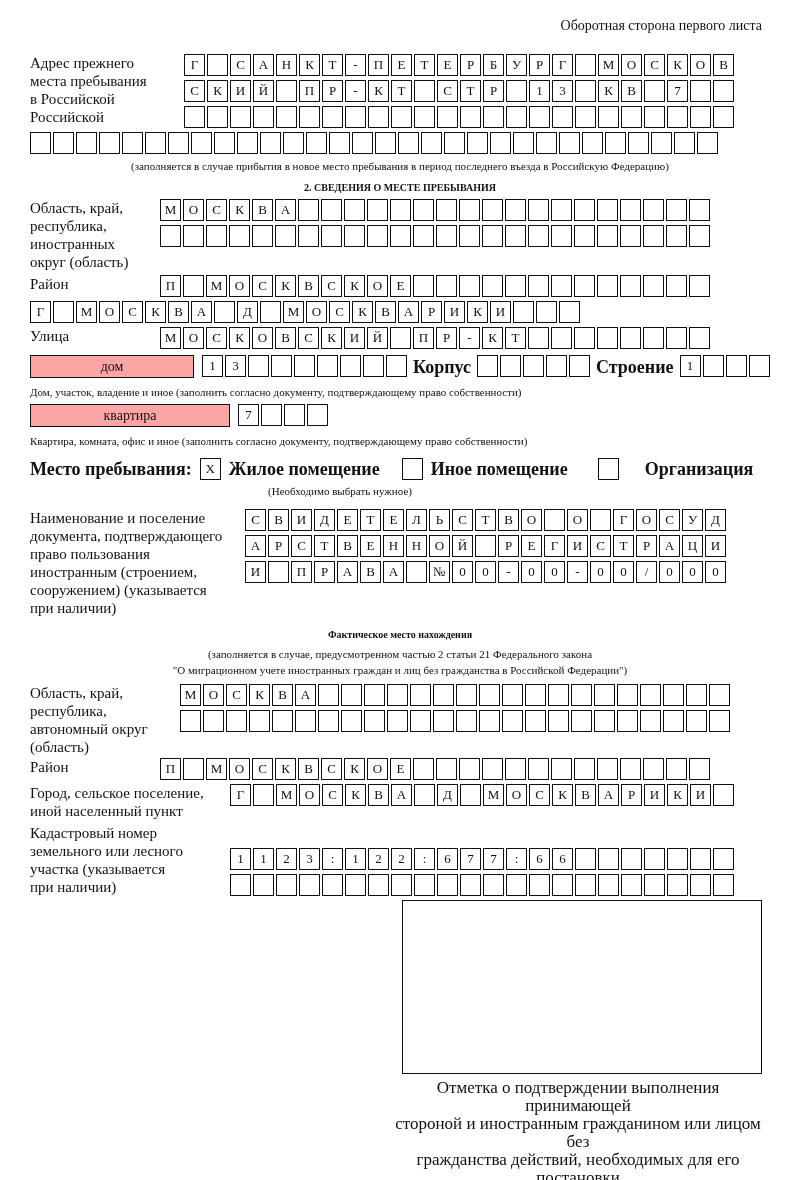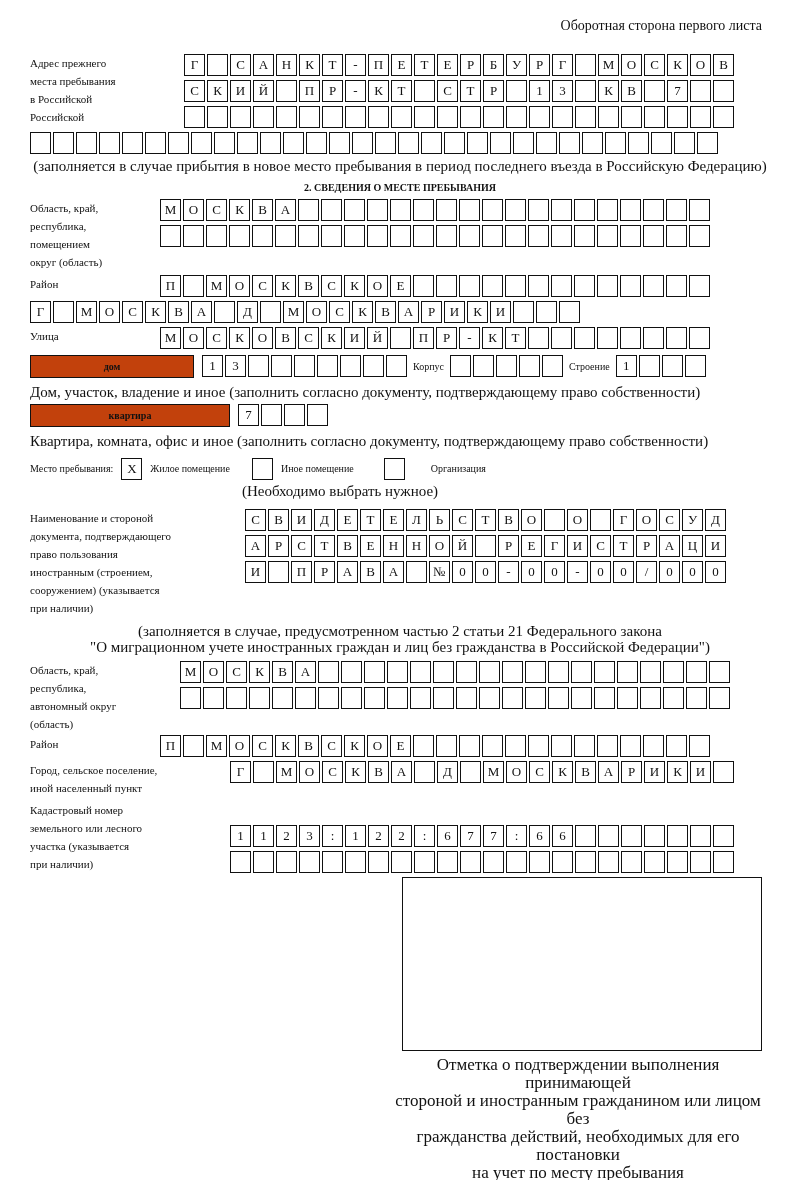--- a/index.html
+++ b/index.html
@@ -1,34 +1,34 @@
 <!DOCTYPE html>
 <html><head>
 <meta charset="utf-8">
 <style>
   html,body{margin:0;padding:0;background:#fff;}
   body{width:800px;height:1180px;color:#111;font-family:"Liberation Serif","DejaVu Serif",serif;}
   .page{position:relative;width:800px;height:1180px;box-sizing:border-box;padding:8px 30px 0 30px;overflow:hidden;background:#fff;}
   .header-note{text-align:right;font-size:14px;margin:10px 8px 0 0;}
   .frow{display:flex;align-items:flex-start;}
-  .lbl{font-size:11px;line-height:18px;flex:none;}
+  .lbl{font-size:15px;line-height:18px;flex:none;}
   .rows{display:flex;flex-direction:column;gap:4px;}
   .cells{display:flex;gap:2px;flex:none;}
   .cell{width:19px;height:20px;border:1.5px solid #111;flex:none;display:flex;align-items:center;justify-content:center;font-size:13px;background:#fff;}
   .w-prev{width:154px;}
   .w-reg{width:130px;}
   .w-city{width:150px;}
   .w-doc{width:215px;}
   .w-city2{width:200px;}
   .w-cad{width:200px;}
-  .note{font-size:15px;line-height:16px;}
+  .note{font-size:11px;line-height:16px;}
   .center{text-align:center;}
   .title{font-weight:bold;font-size:10px;text-align:center;}
-  .wide-box{border:1.5px solid #111;height:21px;display:flex;align-items:center;justify-content:center;font-size:10px;flex:none;background:#c2410c;font-weight:bold;}
-  .inline-lbl{font-size:10px;line-height:24px;flex:none;}
+  .wide-box{border:1.5px solid #111;height:21px;display:flex;align-items:center;justify-content:center;font-size:14px;flex:none;background:#fca5a5;}
+  .inline-lbl{font-size:18px;line-height:24px;flex:none;font-weight:bold;}
   .chk{width:19px;height:20px;border:1.5px solid #111;display:flex;align-items:center;justify-content:center;font-size:13px;flex:none;background:#fff;}
   .stamp-box{border:1.5px solid #111;width:358px;height:172px;margin-left:372px;background:#fff;}
   .stamp-caption{width:392px;margin-left:352px;text-align:center;font-size:17px;line-height:18px;}
   .mt2{margin-top:2px}.mt4{margin-top:4px}.mt5{margin-top:5px}.mt6{margin-top:6px}.mt8{margin-top:8px}.mt10{margin-top:10px}.mt12{margin-top:12px}.mt20{margin-top:20px}
   .gap6{margin-left:6px}.gap8{margin-left:8px}
 </style>
 </head>
 <body>
 
 <div class="page">
@@ -156,21 +156,21 @@
       <span class="cell"></span>
     </div>
   <div class="note center mt4">(заполняется в случае прибытия в новое место пребывания в период последнего въезда в Российскую Федерацию)</div>
 
   <div class="title mt8">2. СВЕДЕНИЯ О МЕСТЕ ПРЕБЫВАНИЯ</div>
 
   <div class="frow mt6">
     <div class="lbl w-reg">
       <div>Область, край,</div>
       <div>республика,</div>
-      <div>помещением</div>
+      <div>иностранных</div>
       <div>округ (область)</div>
     </div>
     <div class="rows">
       <div class="cells">
           <span class="cell">М</span>
           <span class="cell">О</span>
           <span class="cell">С</span>
           <span class="cell">К</span>
           <span class="cell">В</span>
           <span class="cell">А</span>
@@ -359,21 +359,21 @@
     <div class="inline-lbl gap8">Жилое помещение</div>
     <div class="chk" style="margin-left:22px;"></div>
     <div class="inline-lbl gap8">Иное помещение</div>
     <div class="chk" style="margin-left:30px;"></div>
     <div class="inline-lbl" style="margin-left:26px;">Организация</div>
   </div>
   <div class="note mt2" style="margin-left:170px;width:280px;text-align:center;">(Необходимо выбрать нужное)</div>
 
   <div class="frow mt10">
     <div class="lbl w-doc">
-      <div>Наименование и стороной</div>
+      <div>Наименование и поселение</div>
       <div>документа, подтверждающего</div>
       <div>право пользования</div>
       <div>иностранным (строением,</div>
       <div>сооружением) (указывается</div>
       <div>при наличии)</div>
     </div>
     <div class="rows">
       <div class="cells">
           <span class="cell">С</span>
           <span class="cell">В</span>
@@ -439,20 +439,21 @@
           <span class="cell">0</span>
           <span class="cell">0</span>
           <span class="cell">/</span>
           <span class="cell">0</span>
           <span class="cell">0</span>
           <span class="cell">0</span>
         </div>
     </div>
   </div>
 
+  <div class="title mt12">Фактическое место нахождения</div>
   <div class="note center mt6">(заполняется в случае, предусмотренном частью 2 статьи 21 Федерального закона</div>
   <div class="note center">"О миграционном учете иностранных граждан и лиц без гражданства в Российской Федерации")</div>
 
   <div class="frow mt6">
     <div class="lbl w-city">
       <div>Область, край,</div>
       <div>республика,</div>
       <div>автономный округ</div>
       <div>(область)</div>
     </div>

